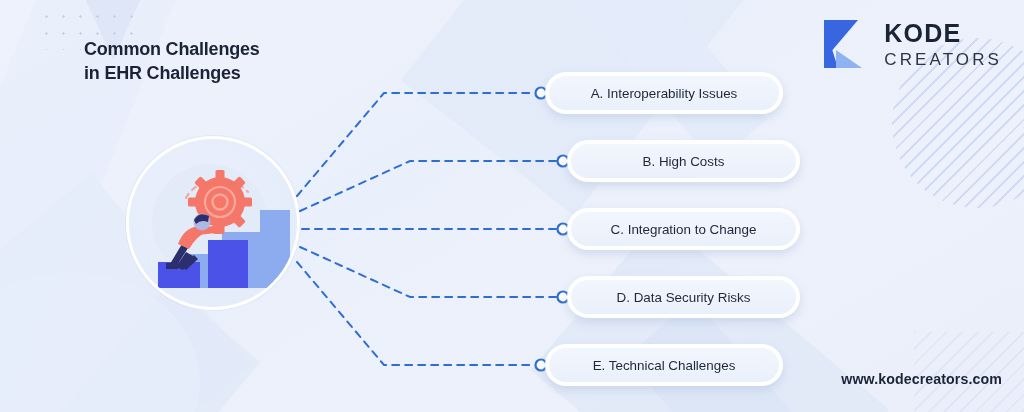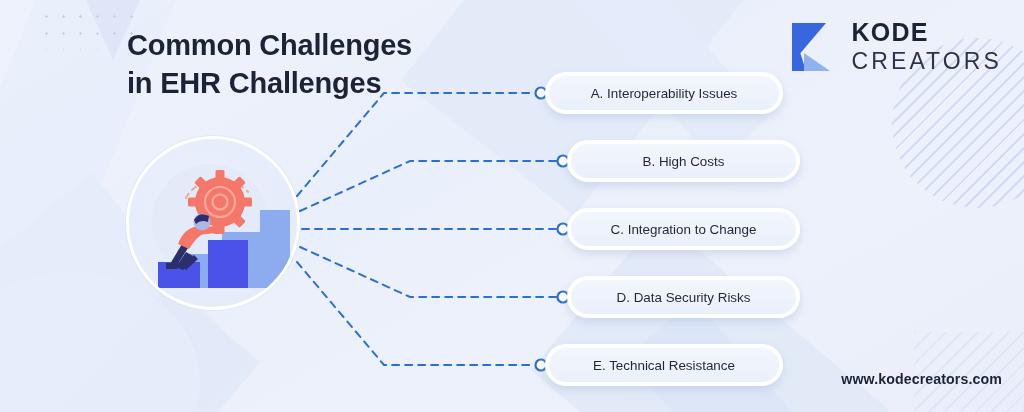--- a/index.html
+++ b/index.html
@@ -108,38 +108,37 @@
   .soft-bl {
     position:absolute; left:-60px; bottom:-80px;
     width:260px; height:220px;
     background:#e7eefb;
     border-radius:50%;
     opacity:.7;
   }
 
   
   .title {
-    position:absolute; left:84px; top:26px;
+    position:absolute; left:84px; top:38px;
     width:330px;
-    font-size:29px; font-weight:bold;
+    font-size:18px; font-weight:bold;
     line-height:1.32;
     color:#1b2337;
     letter-spacing:-0.2px;
-    margin-left:43px;
   }
 
   
   .logo { position:absolute; right:22px; top:20px; display:flex; align-items:center; gap:18px; }
   .logo-mark { width:42px; height:48px; display:block; flex:none; }
   .logo-words { display:flex; flex-direction:column; line-height:1; }
   .logo-kode {
     font-size:25px; font-weight:bold; color:#1b2337; letter-spacing:1.2px;
   }
   .logo-creators {
-    font-size:23px; font-weight:normal; color:#2d3448;
+    font-size:17px; font-weight:normal; color:#2d3448;
     letter-spacing:3.1px; margin-top:5px;
   }
 
   
   .illus-wrap {
     position:absolute; left:126px; top:136px;
     width:174px; height:174px;
   }
   .illus-ring {
     position:absolute; inset:0;
@@ -290,18 +289,18 @@
   <div class="card" style="left:545px; top:72px;  width:238px;">
     <span>A. Interoperability Issues</span>
   </div>
   <div class="card" style="left:567px; top:208px; width:233px;">
     <span>C. Integration to Change</span>
   </div>
   <div class="card" style="left:567px; top:276px; width:233px;">
     <span>D. Data Security Risks</span>
   </div>
   <div class="card" style="left:545px; top:344px; width:238px;">
-    <span>E. Technical Resistance</span>
+    <span>E. Technical Challenges</span>
   </div>
 
   <div class="url">www.kodecreators.com</div>
 
 </div>
 
 </body></html>

